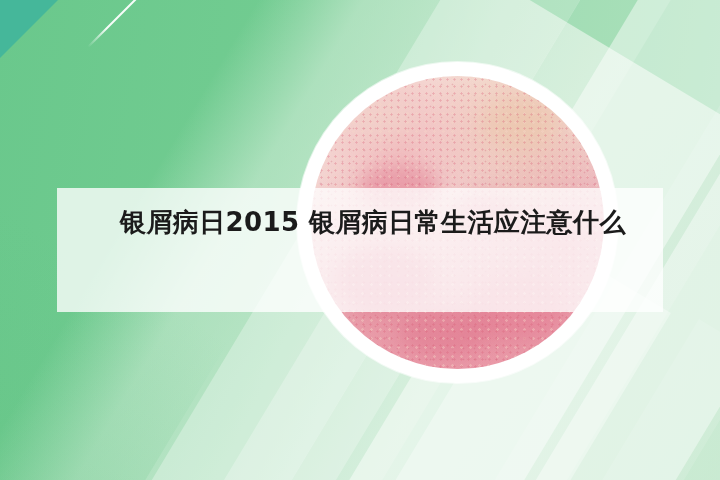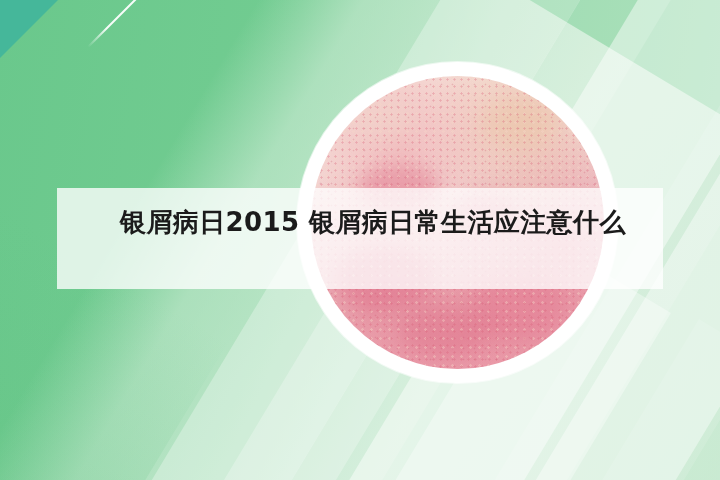--- a/index.html
+++ b/index.html
@@ -138,21 +138,21 @@
   .b5 { left: 58%;  top: 8%;  width: 26%; height: 16%; background: rgba(236,198,170,0.50); }
   .b6 { left: 14%;  top: 8%;  width: 22%; height: 14%; background: rgba(242,214,204,0.50); }
   .b7 { left: 30%;  top: 78%; width: 30%; height: 18%; background: rgba(220,108,134,0.38); }
 
   
   .caption-band {
     position: absolute;
     left: 57px;
     top: 188px;
     width: 606px;
-    height: 101px;
+    height: 124px;
     background: rgba(255,255,255,0.78);
     box-sizing: border-box;
   }
   .caption-text {
     position: absolute;
     left: 63px;
     top: 14px;
     width: 520px;
     margin: 0;
     font-family: "DejaVu Sans", "Liberation Sans", sans-serif;

